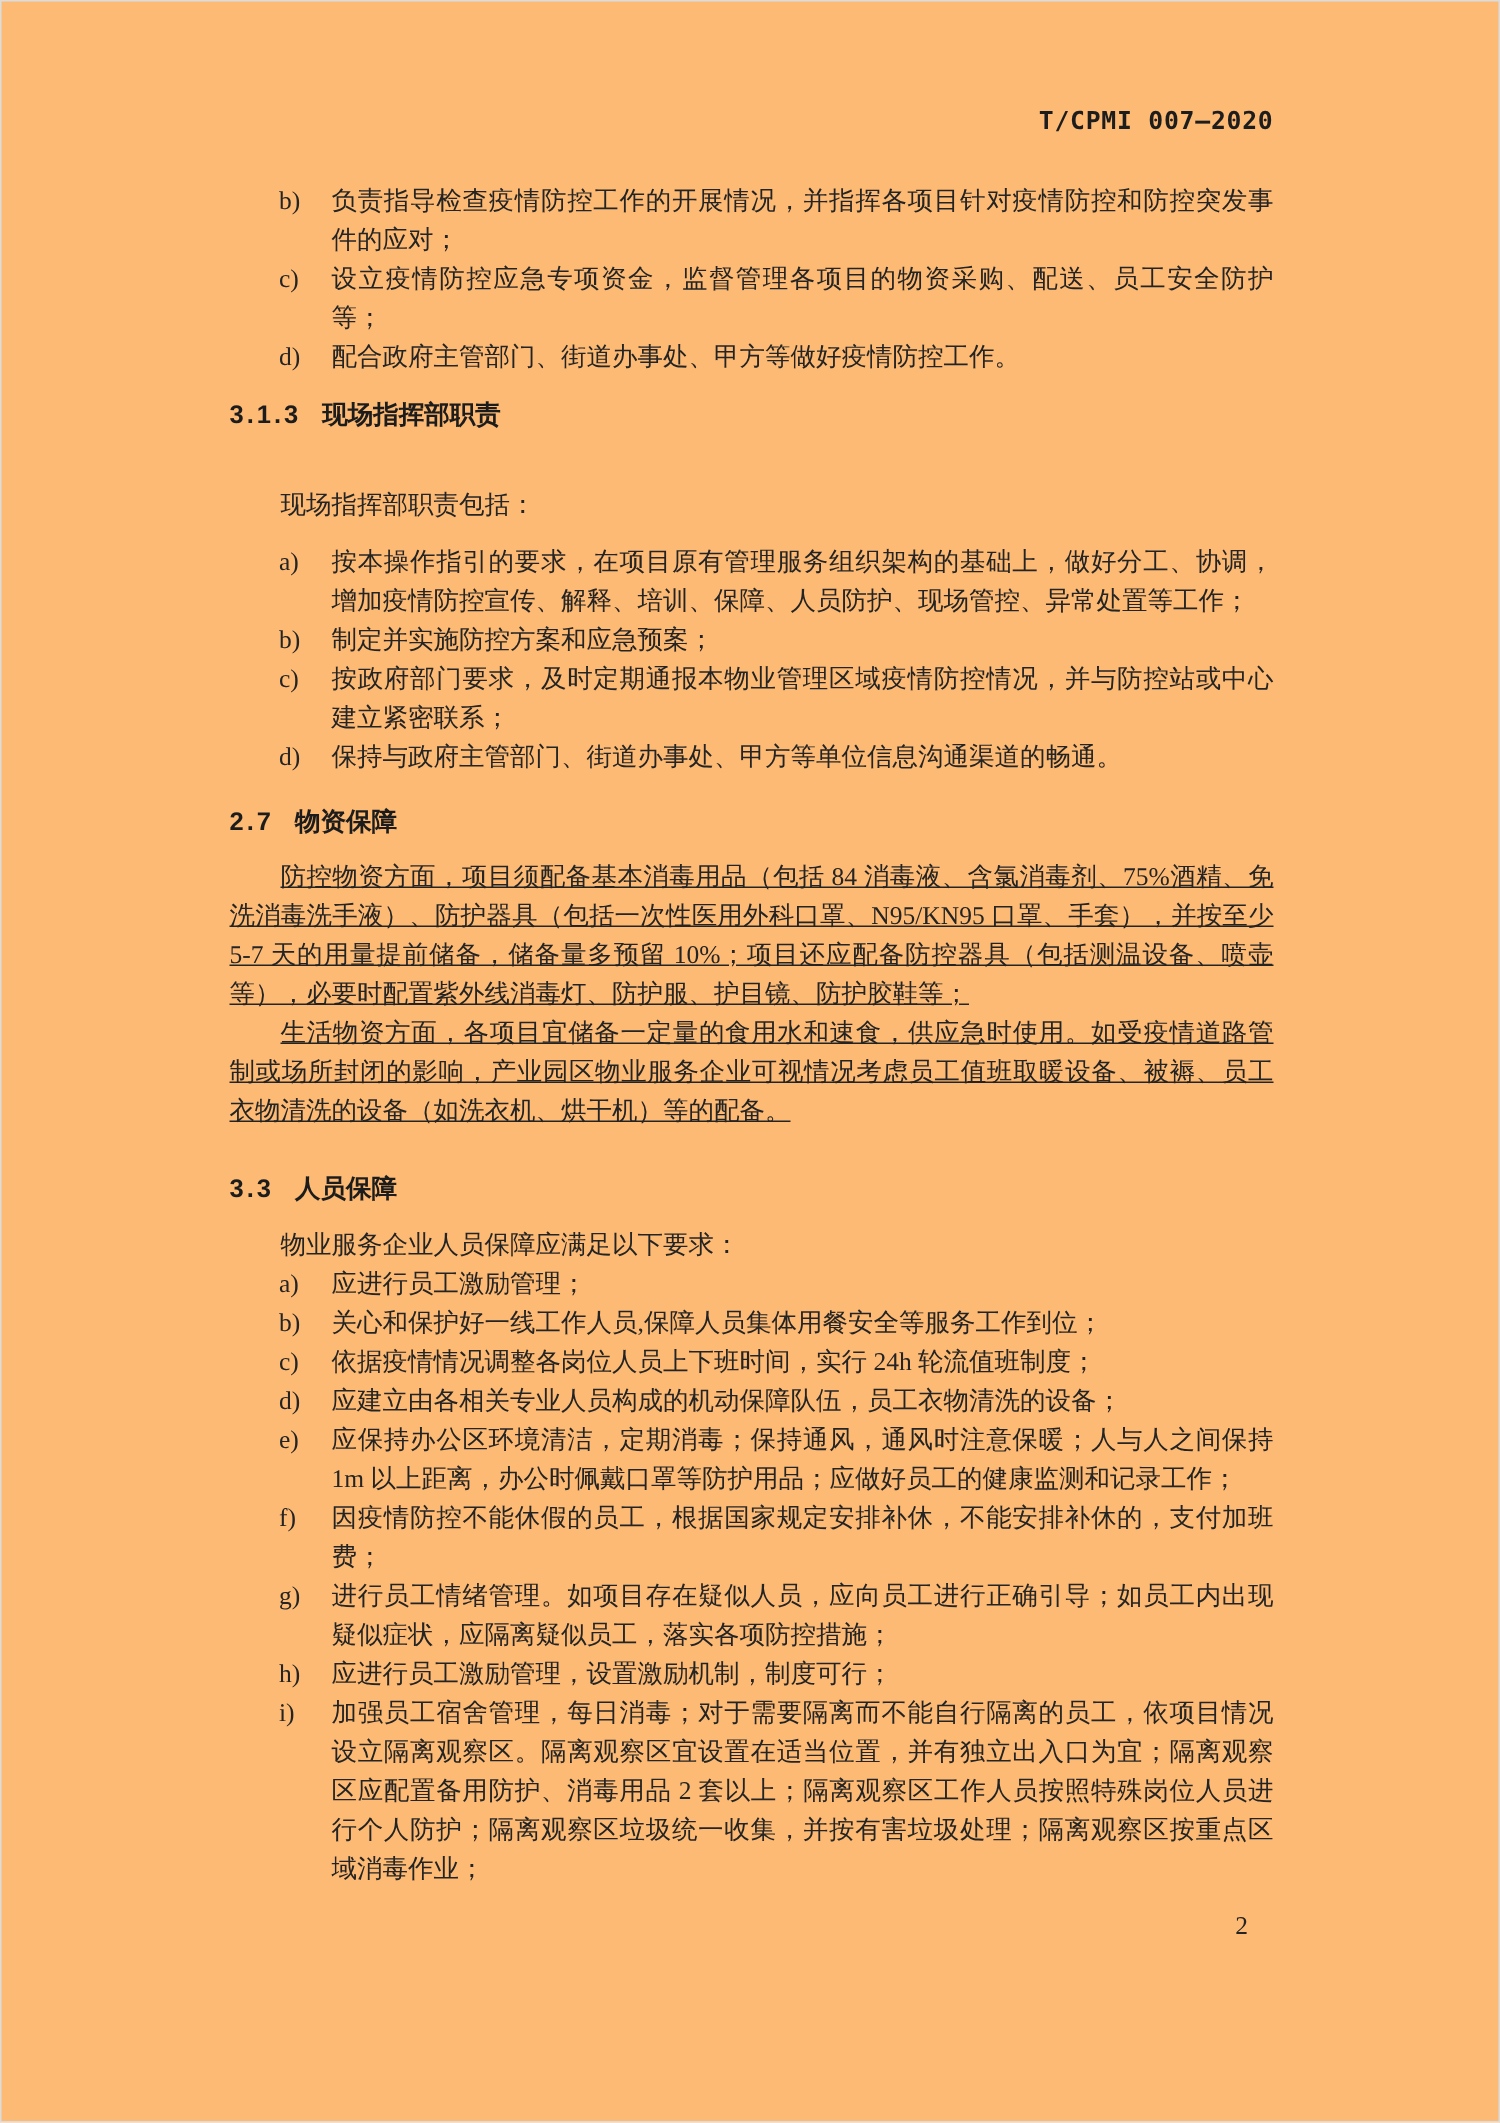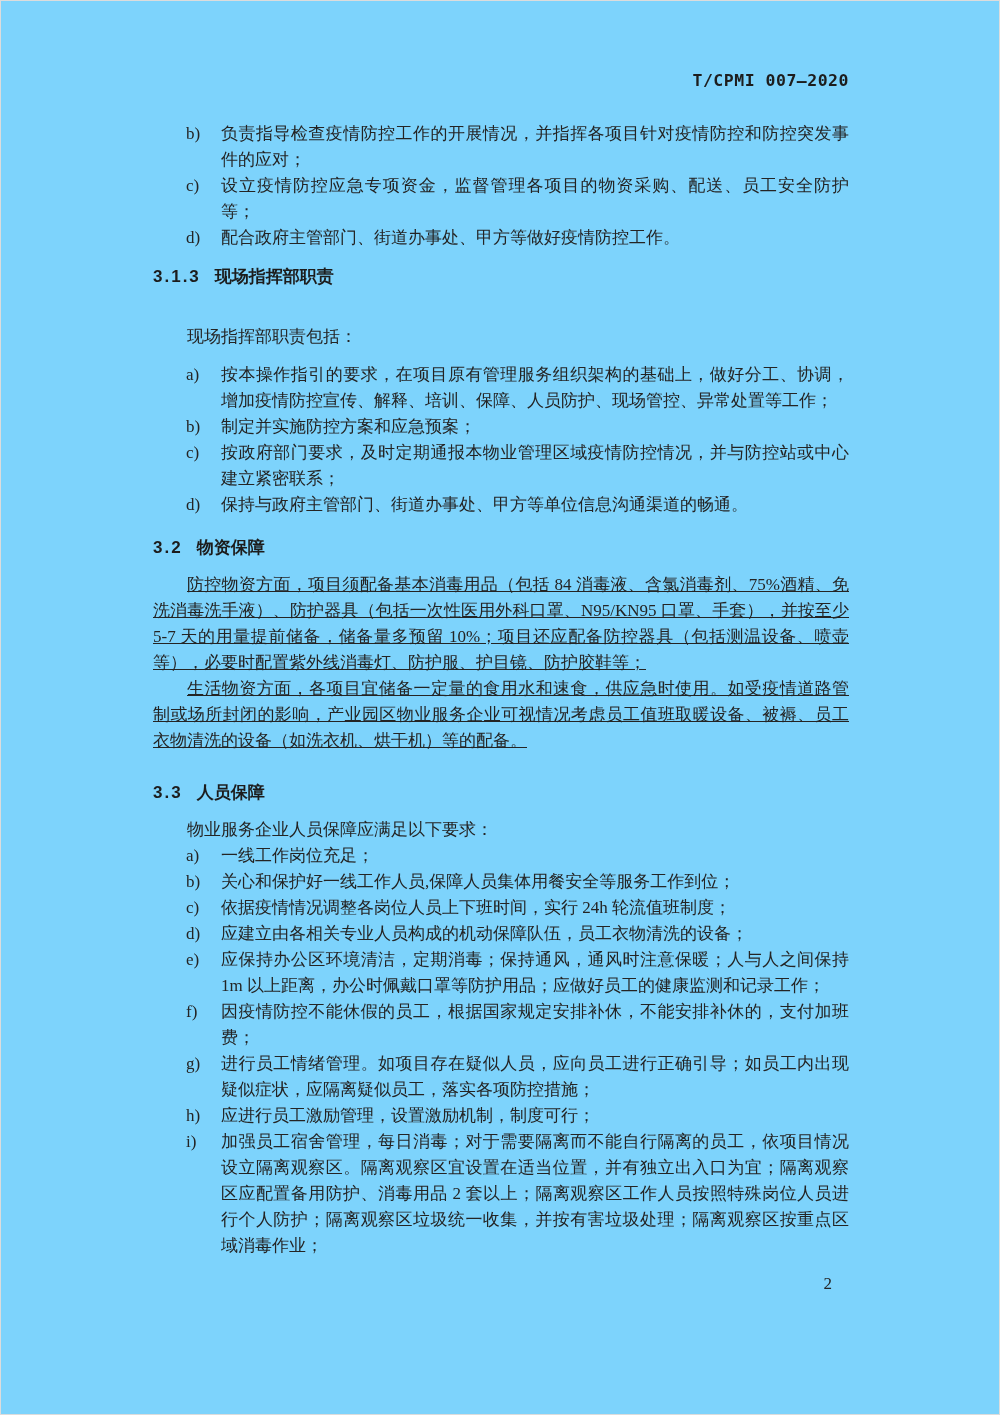--- a/index.html
+++ b/index.html
@@ -5,21 +5,21 @@
   html, body {
     margin: 0;
     padding: 0;
     background: #ffffff;
   }
   .page {
     position: relative;
     width: 1000px;
     height: 1415px;
     margin: 0;
-    background: #7dd3fc;
+    background: #fdba74;
     box-sizing: border-box;
     border: 1px solid #dcdcdc;
     overflow: hidden;
     font-family: "Liberation Serif", "DejaVu Serif", serif;
     font-size: 17px;
     line-height: 26px;
     color: #242424;
   }
   .content {
     box-sizing: border-box;
@@ -126,38 +126,38 @@
         <span class="marker">c)</span>
         <div class="li-text">按政府部门要求，及时定期通报本物业管理区域疫情防控情况，并与防控站或中心建立紧密联系；</div>
       </div>
       <div class="li">
         <span class="marker">d)</span>
         <div class="li-text">保持与政府主管部门、街道办事处、甲方等单位信息沟通渠道的畅通。</div>
       </div>
     </div>
 
     <div class="heading h-32">
-      <span class="num">3.2</span><span>物资保障</span>
+      <span class="num">2.7</span><span>物资保障</span>
     </div>
 
     <div class="paras">
       <p class="para">防控物资方面，项目须配备基本消毒用品（包括 84 消毒液、含氯消毒剂、75%酒精、免洗消毒洗手液）、防护器具（包括一次性医用外科口罩、N95/KN95 口罩、手套），并按至少 5-7 天的用量提前储备，储备量多预留 10%；项目还应配备防控器具（包括测温设备、喷壶等），必要时配置紫外线消毒灯、防护服、护目镜、防护胶鞋等；</p>
       <p class="para">生活物资方面，各项目宜储备一定量的食用水和速食，供应急时使用。如受疫情道路管制或场所封闭的影响，产业园区物业服务企业可视情况考虑员工值班取暖设备、被褥、员工衣物清洗的设备（如洗衣机、烘干机）等的配备。</p>
     </div>
 
     <div class="heading h-33">
       <span class="num">3.3</span><span>人员保障</span>
     </div>
 
     <div class="lead lead-33">物业服务企业人员保障应满足以下要求：</div>
 
     <div class="list">
       <div class="li">
         <span class="marker">a)</span>
-        <div class="li-text">一线工作岗位充足；</div>
+        <div class="li-text">应进行员工激励管理；</div>
       </div>
       <div class="li">
         <span class="marker">b)</span>
         <div class="li-text">关心和保护好一线工作人员,保障人员集体用餐安全等服务工作到位；</div>
       </div>
       <div class="li">
         <span class="marker">c)</span>
         <div class="li-text">依据疫情情况调整各岗位人员上下班时间，实行 24h 轮流值班制度；</div>
       </div>
       <div class="li">

